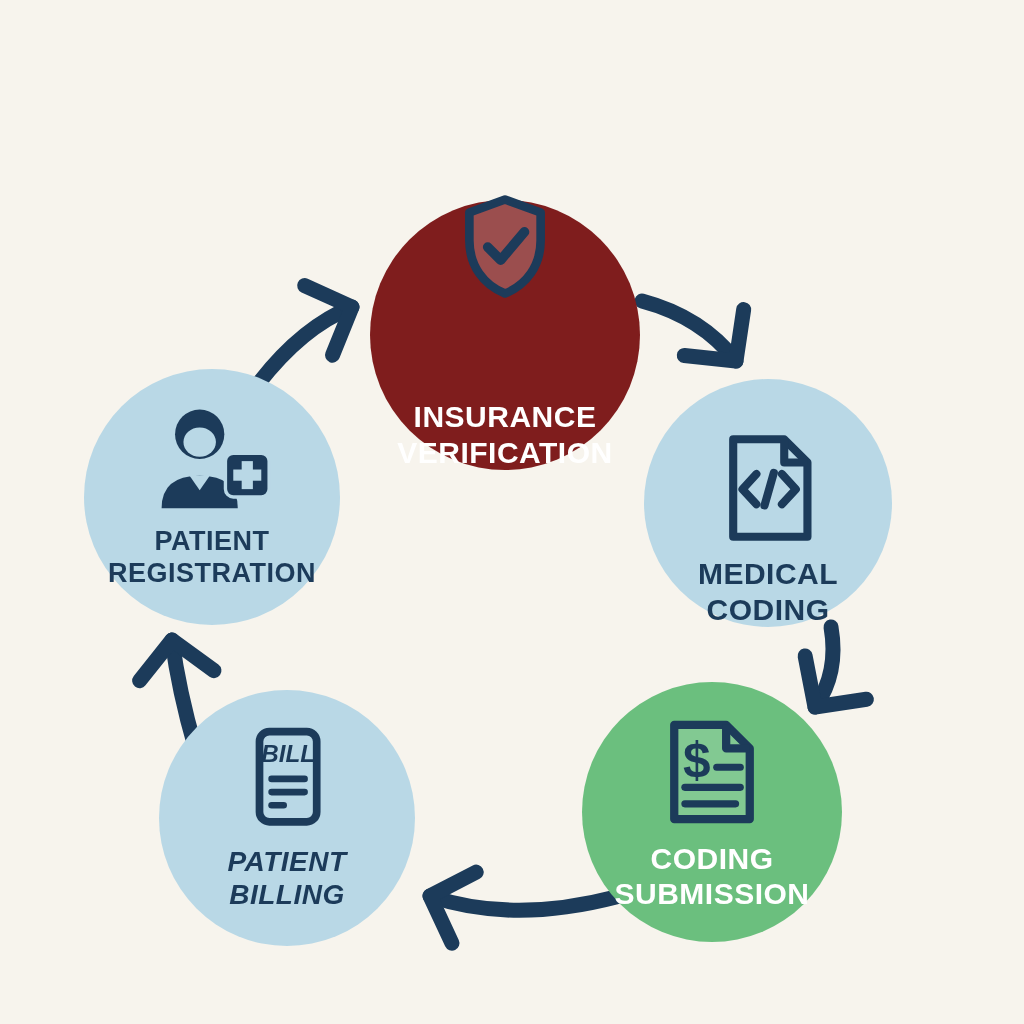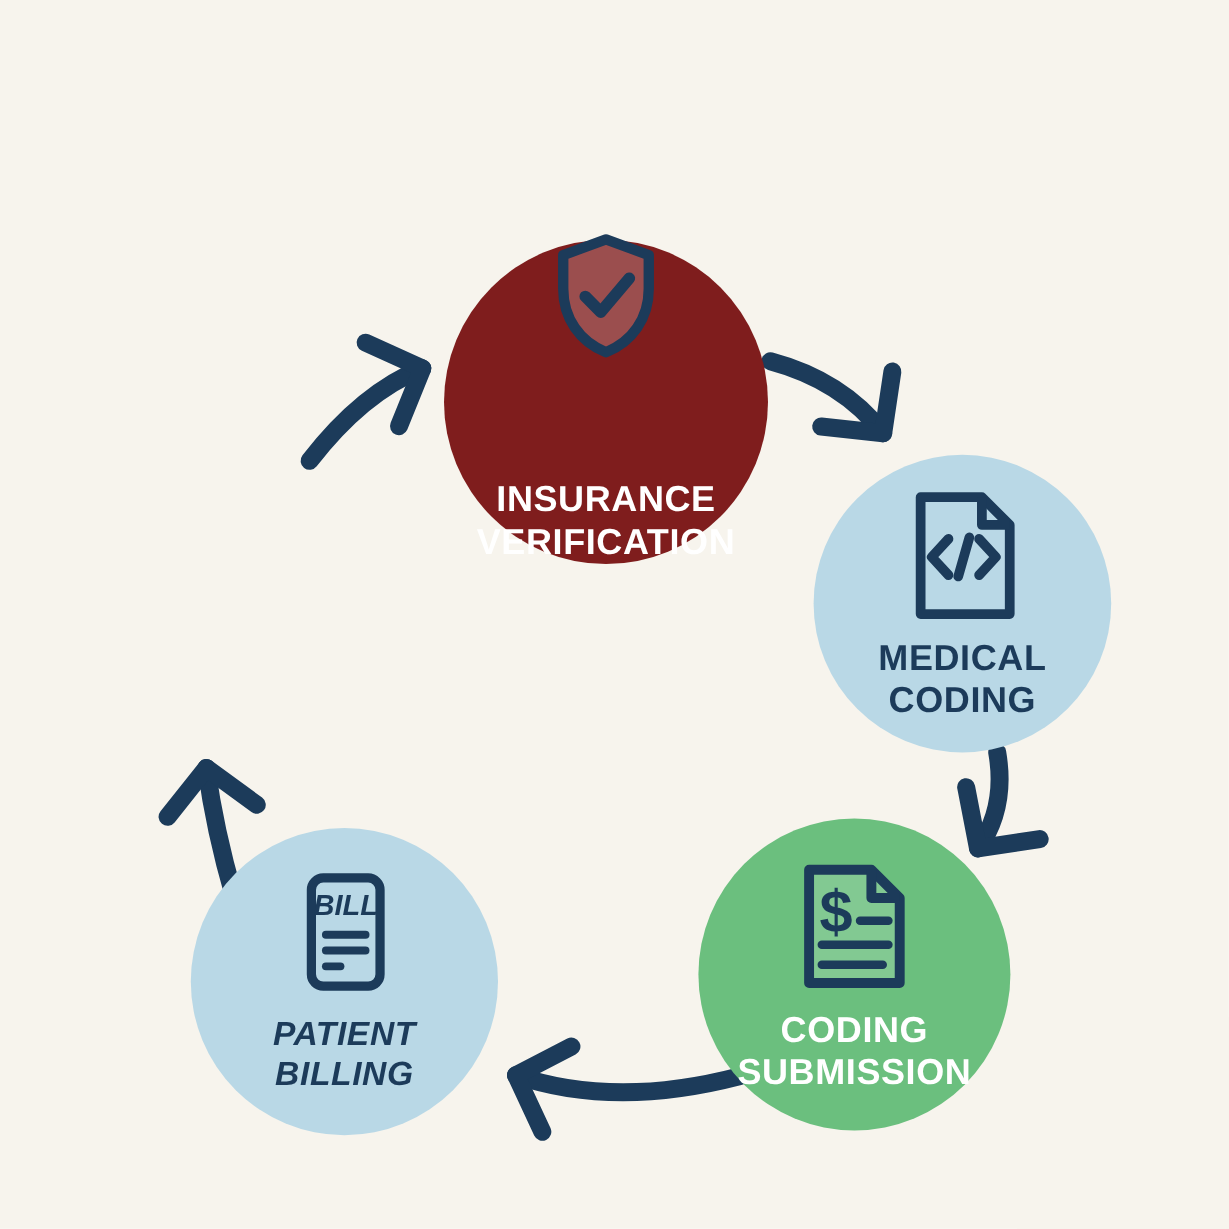--- a/index.html
+++ b/index.html
@@ -52,21 +52,21 @@
   .node .icon{flex:0 0 auto;}
   .node .label{
     margin-top:10px;
     font-weight:700;
     letter-spacing:0.5px;
     line-height:1.18;
   }
   #node-insurance{left:370px;top:200px;width:270px;height:270px;}
   #node-insurance .label{font-size:30px;width:244px;}
   #node-insurance .icon{margin-top:-8px;}
-  #node-coding{left:678px;top:379px;width:248px;height:248px;}
+  #node-coding{left:644px;top:379px;width:248px;height:248px;justify-content:flex-end;}
   #node-coding .label{font-size:30px;width:180px;}
   #node-claims{left:582px;top:682px;width:260px;height:260px;}
   #node-claims .label{font-size:30px;width:218px;}
   #node-billing{left:159px;top:690px;width:256px;height:256px;font-style:italic;}
   #node-billing .label{font-size:28px;width:170px;}
   #node-registration{left:84px;top:369px;width:256px;height:256px;}
   #node-registration .label{font-size:27px;width:226px;}
 </style>
 </head>
 <body>
@@ -122,14 +122,26 @@
     <svg class="icon" width="110" height="110" viewBox="0 0 100 100">
       <rect x="25" y="6" width="52" height="82" rx="9" fill="none" stroke="var(--navy)" stroke-width="7"></rect>
       <text x="51" y="34" font-size="22" font-weight="bold" text-anchor="middle" fill="var(--navy)">BILL</text>
       <path d="M36 49 H66" stroke="var(--navy)" stroke-width="6" stroke-linecap="round"></path>
       <path d="M36 61 H66" stroke="var(--navy)" stroke-width="6" stroke-linecap="round"></path>
       <path d="M36 73 H47" stroke="var(--navy)" stroke-width="6" stroke-linecap="round"></path>
     </svg>
     <div class="label" style="color: rgb(28, 59, 90);">PATIENT BILLING</div>
   </div>
 
+  <div class="node" id="node-registration" style="background: rgb(185, 216, 230);">
+    <svg class="icon" width="126" height="112" viewBox="0 0 110 100">
+      <circle cx="44" cy="27" r="22" fill="var(--navy)"></circle>
+      <ellipse cx="44" cy="34" rx="14.5" ry="13" fill="var(--blue)"></ellipse>
+      <path d="M10 93 Q10 64 44 64 Q78 64 78 93 Z" fill="var(--navy)"></path>
+      <path d="M35 64 L44 77 L53 64 Z" fill="var(--blue)"></path>
+      <rect x="67" y="44" width="39" height="39" rx="7" fill="var(--navy)" stroke="var(--blue)" stroke-width="3"></rect>
+      <rect x="81.5" y="51" width="10" height="25" fill="var(--blue)"></rect>
+      <rect x="74" y="58.5" width="25" height="10" fill="var(--blue)"></rect>
+    </svg>
+    <div class="label" style="color: rgb(28, 59, 90);">PATIENT REGISTRATION</div>
+  </div>
 
 </div>
 
 </body></html>

